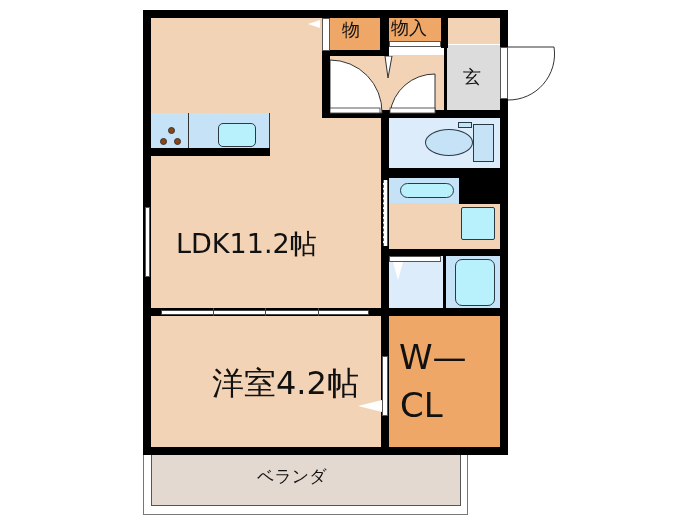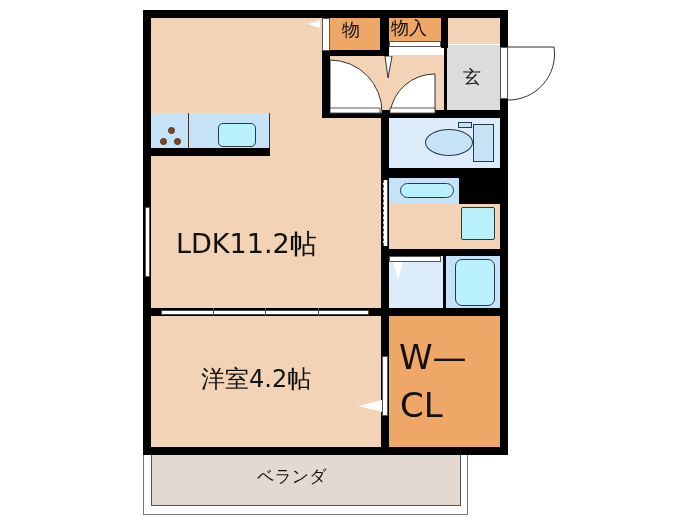--- a/index.html
+++ b/index.html
@@ -101,19 +101,19 @@
 <div class="fixture" style="left:400px;top:183px;width:54px;height:15px;border-radius:8px;"></div>
 
 <div class="fixture" style="left:461px;top:207px;width:34px;height:33px;border-radius:2px;"></div>
 
 <div class="fixture" style="left:455px;top:259px;width:40px;height:47px;border-radius:7px;"></div>
 
 <div class="abs" style="left:143px;top:455px;width:325px;height:60px;background:#fff;border:1px solid #777;border-top:none;"></div>
 <div class="abs" style="left:151px;top:455px;width:310px;height:51px;background:#e3d9d1;border:1px solid #555;border-top:none;"></div>
 
 <div class="label" style="left:176px;top:230px;font-size:27px;text-align:center;">LDK11.2帖</div>
-<div class="label" style="left:201px;top:367px;font-size:24px;">洋室4.2帖</div>
+<div class="label" style="left:212px;top:367px;font-size:32px;">洋室4.2帖</div>
 <div class="label" style="left:399px;top:340px;font-size:34px;">W—</div>
 <div class="label" style="left:400px;top:388px;font-size:34px;text-align:center;">CL</div>
 <div class="label" style="left:342px;top:21px;font-size:18px;">物</div>
 <div class="label" style="left:391px;top:19px;font-size:18px;">物入</div>
 <div class="label" style="left:463px;top:68px;font-size:18px;">玄</div>
 <div class="label" style="left:257px;top:468px;font-size:17px;">ベランダ</div>
 
 </body></html>

